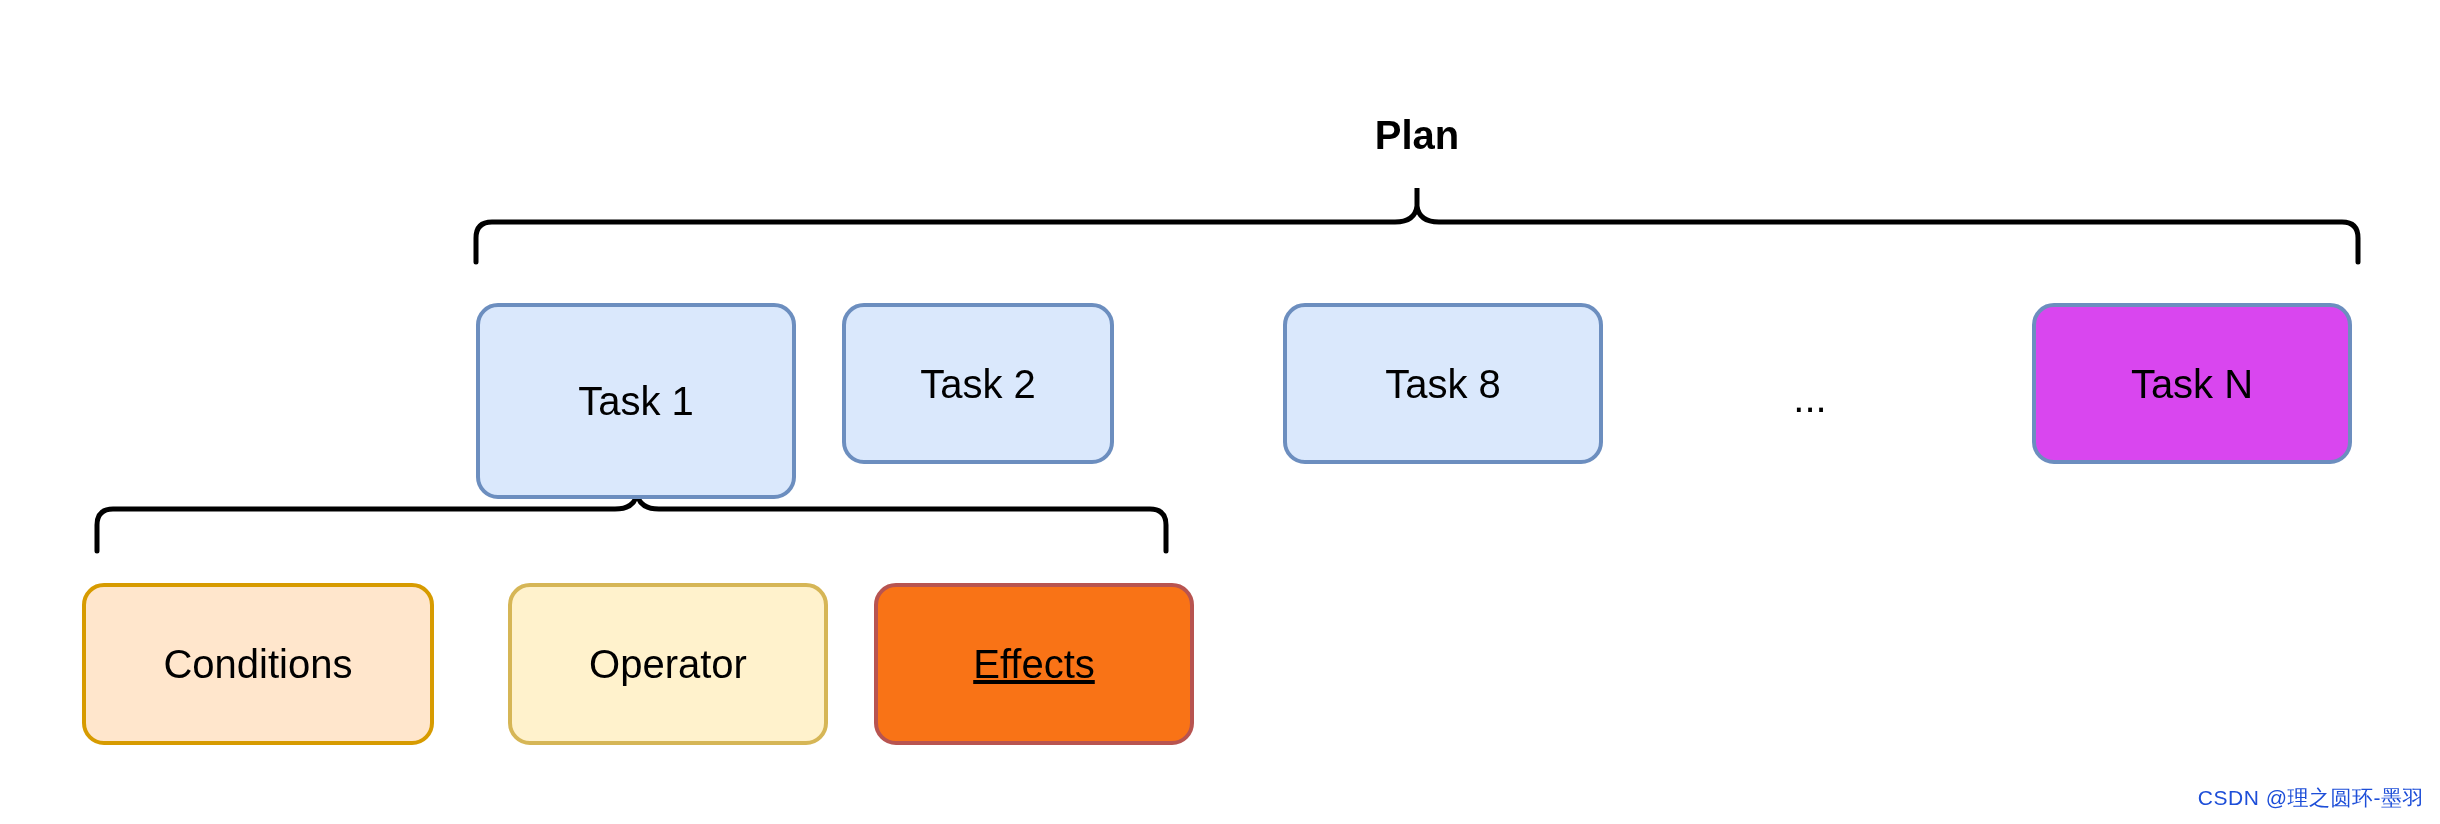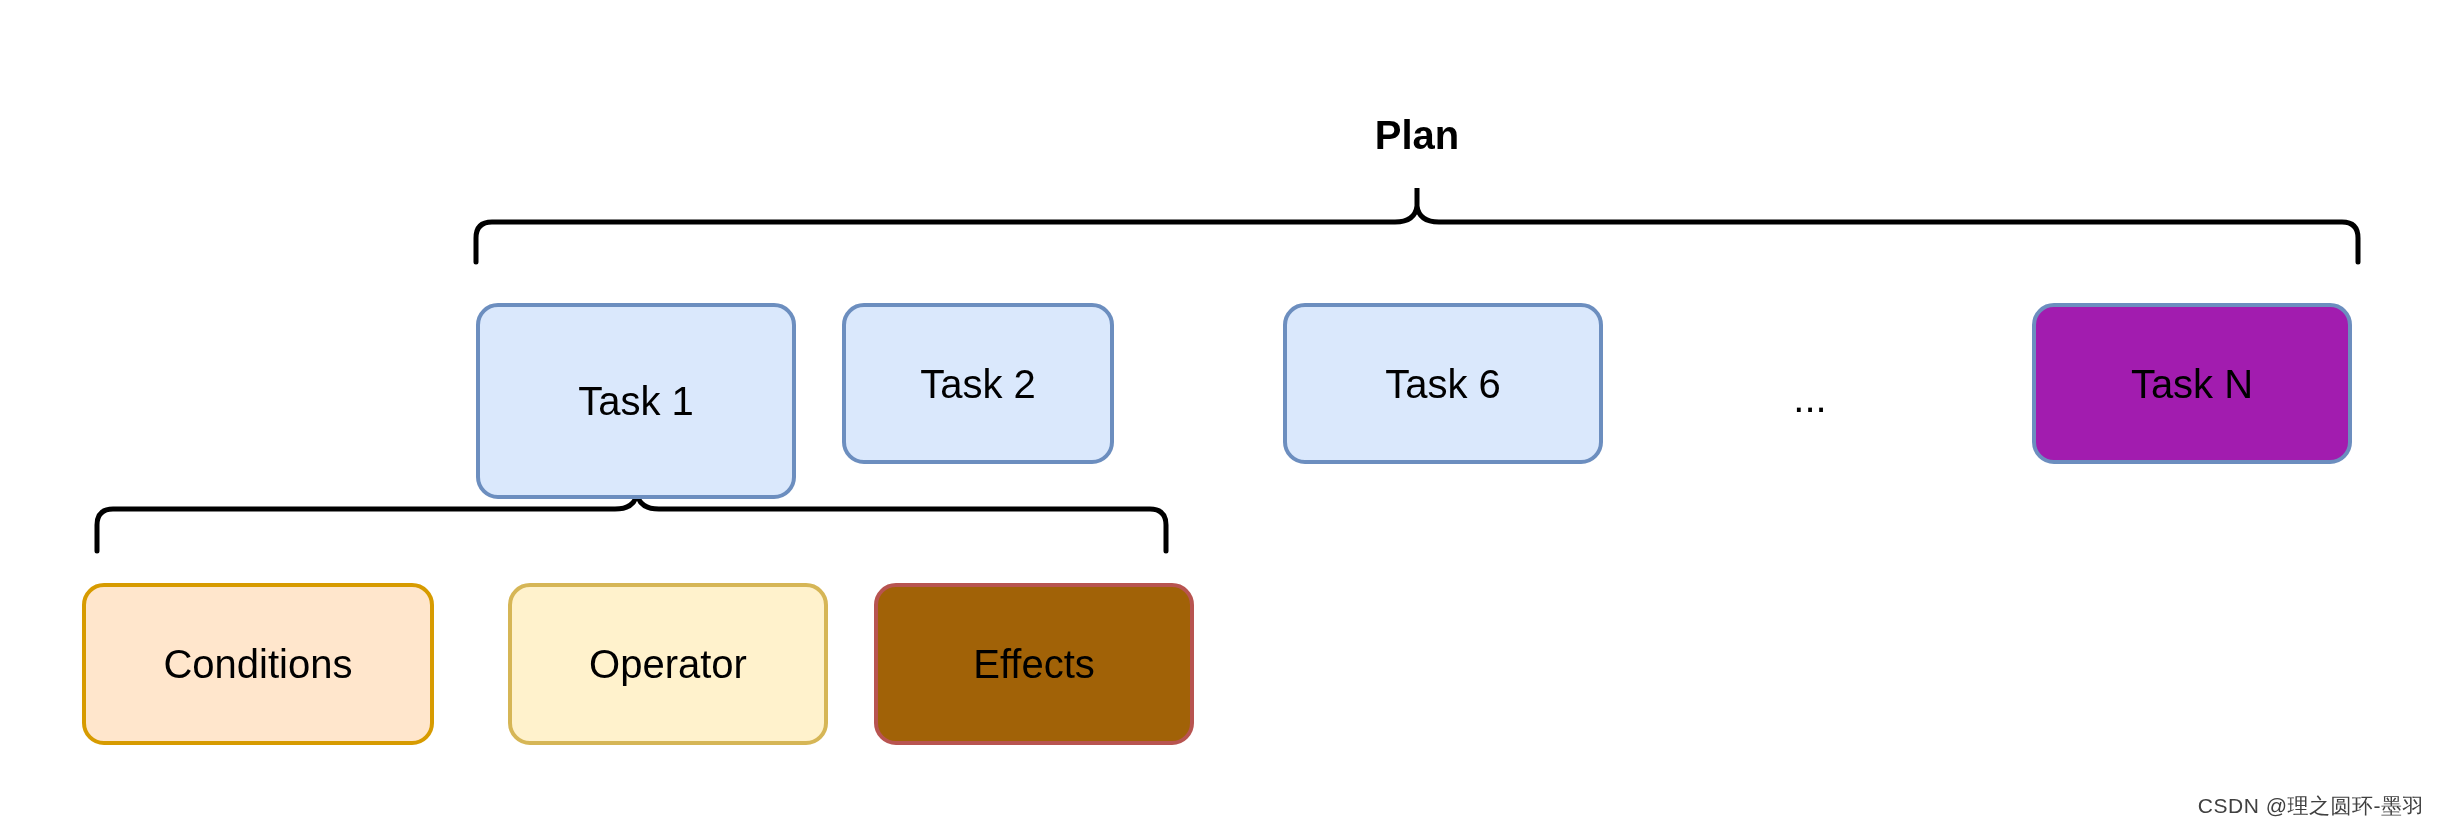--- a/index.html
+++ b/index.html
@@ -59,23 +59,23 @@
     top: 378px;
     width: 220px;
     text-align: center;
     font-size: 40px;
     color: #000000;
     line-height: 1;
   }
   .watermark {
     position: absolute;
     right: 16px;
-    bottom: 8px;
+    bottom: 16px;
     font-size: 21px;
-    color: #404040;
+    color: #1d4ed8;
     line-height: 1;
     white-space: nowrap;
     letter-spacing: 0.5px;
     margin-left: 44px;
   }
 </style>
 </head>
 <body>
 
 <div id="canvas">
@@ -111,36 +111,36 @@
 
   <div class="node-box" style="left:476px; top:303px; width:320px; height:196px; background:#dae8fc; border-color:#6c8ebf;">
     <span class="node-label">Task 1</span>
   </div>
 
   <div class="node-box" style="left:842px; top:303px; width:272px; height:161px; background:#dae8fc; border-color:#6c8ebf;">
     <span class="node-label">Task 2</span>
   </div>
 
   <div class="node-box" style="left:1283px; top:303px; width:320px; height:161px; background:#dae8fc; border-color:#6c8ebf;">
-    <span class="node-label">Task 6</span>
+    <span class="node-label">Task 8</span>
   </div>
 
   <div class="ellipsis-label">...</div>
 
-  <div class="node-box" style="left:2032px; top:303px; width:320px; height:161px; background:#a21caf; border-color:#6c8ebf;">
+  <div class="node-box" style="left:2032px; top:303px; width:320px; height:161px; background:#d946ef; border-color:#6c8ebf;">
     <span class="node-label">Task N</span>
   </div>
 
   <div class="node-box" style="left:82px; top:583px; width:352px; height:162px; background:#ffe6cc; border-color:#d79b00;">
     <span class="node-label">Conditions</span>
   </div>
 
   <div class="node-box" style="left:476px; top:583px; width:320px; height:162px; background:#fff2cc; border-color:#d6b656;margin-left:32px;">
     <span class="node-label">Operator</span>
   </div>
 
-  <div class="node-box" style="left:874px; top:583px; width:320px; height:162px; background:#a16207; border-color:#b85450;">
+  <div class="node-box" style="left:874px; top:583px; width:320px; height:162px; background:#f97316; border-color:#b85450;text-decoration:underline;">
     <span class="node-label">Effects</span>
   </div>
 
   <div class="watermark">CSDN @理之圆环-墨羽</div>
 
 </div>
 
 </body></html>

